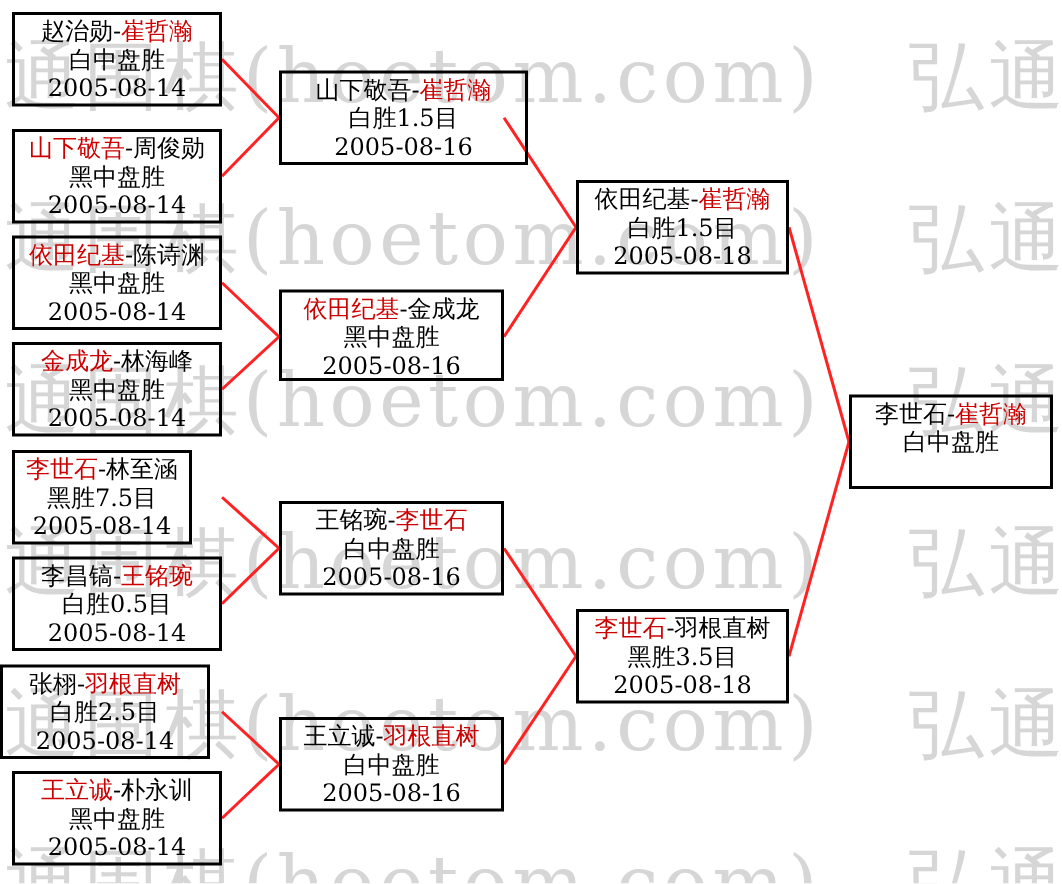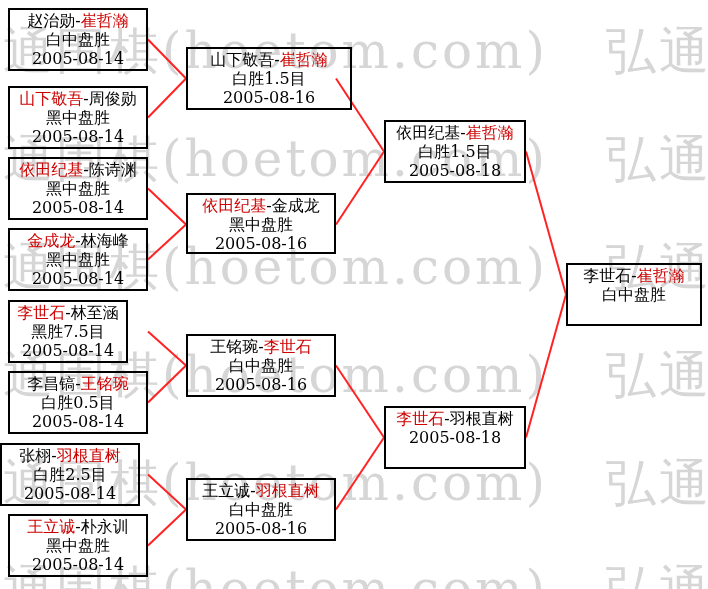--- a/index.html
+++ b/index.html
@@ -145,20 +145,21 @@
   </div>
 
   <div class="box" style="left:384px;top:120px;width:142px;height:63px">
     <div class="line"><span class="p" data-win="0">依田纪基</span><span class="sep">-</span><span class="p" data-win="1">崔哲瀚</span></div>
     <div class="line">白胜1.5目</div>
     <div class="line">2005-08-18</div>
   </div>
 
   <div class="box" style="left:384px;top:406px;width:142px;height:63px">
     <div class="line"><span class="p" data-win="1">李世石</span><span class="sep">-</span><span class="p" data-win="0">羽根直树</span></div>
+    <div class="line">黑胜3.5目</div>
     <div class="line">2005-08-18</div>
   </div>
 
   <div class="box" style="left:566px;top:263px;width:136px;height:63px">
     <div class="line"><span class="p" data-win="0">李世石</span><span class="sep">-</span><span class="p" data-win="1">崔哲瀚</span></div>
     <div class="line">白中盘胜</div>
   </div>
 
 </div>
 

